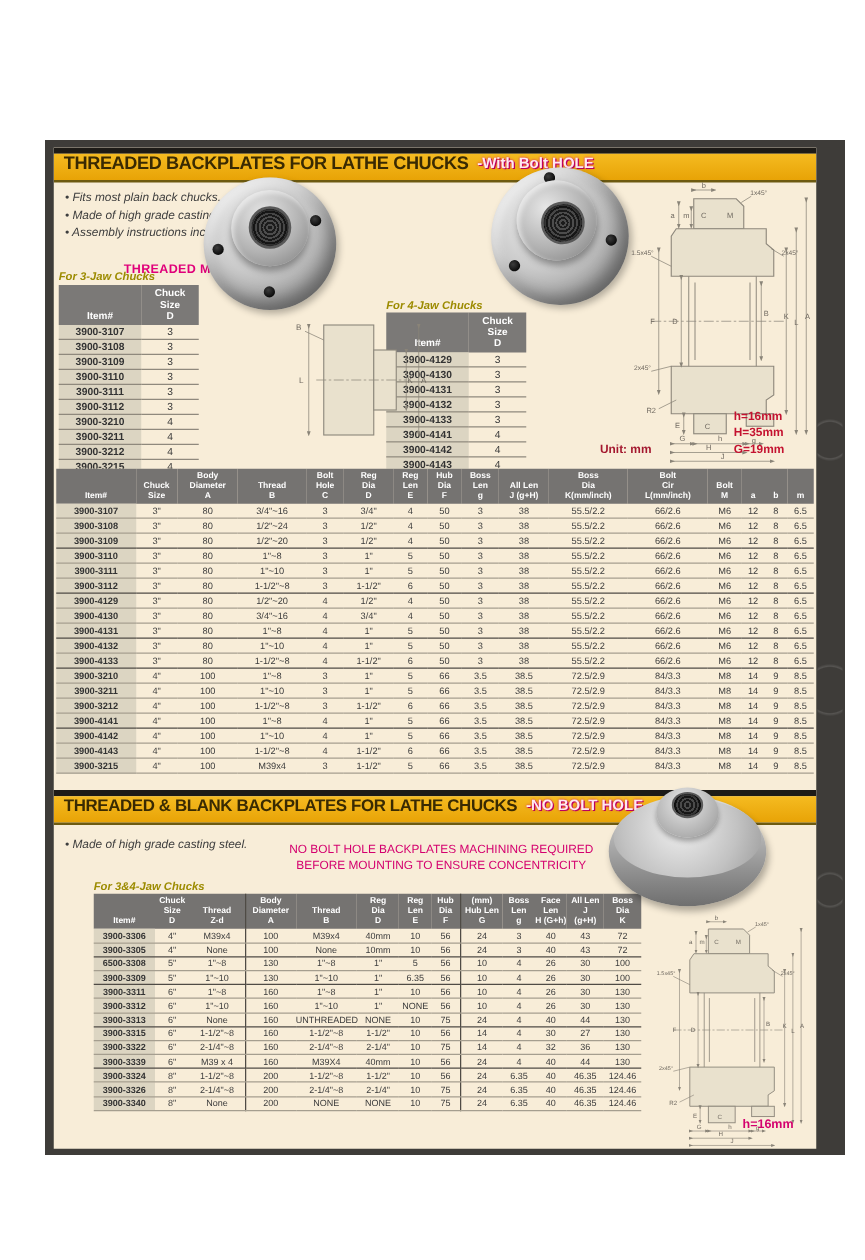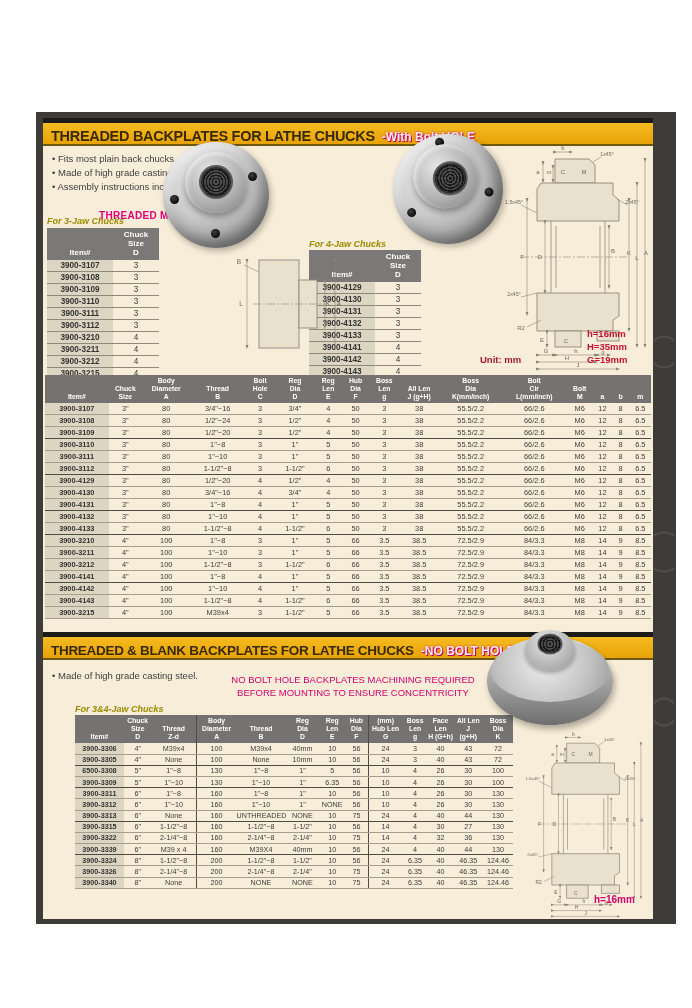--- a/index.html
+++ b/index.html
@@ -11,27 +11,27 @@
       background:
         radial-gradient(circle at 10px 60px, transparent 14px, #fff 15px, transparent 17px),
         radial-gradient(circle at 10px 260px, transparent 18px, #fff 19px, transparent 21px),
         radial-gradient(circle at 10px 420px, transparent 12px, #fff 13px, transparent 15px);}
   .content{position:absolute;left:7px;top:6px;width:610px;height:801px;background:#f8edd8;overflow:hidden;}
 
   
   .banner{position:absolute;left:0;width:610px;}
   .banner .stripe{height:5px;background:#1d1b17;}
   .banner .amber{height:21px;background:linear-gradient(#f5bb21,#e8a306);
-      border-bottom:2px solid #6d5a10;display:flex;align-items:flex-end;padding-left:8px;}
+      border-bottom:2px solid #6d5a10;display:flex;align-items:flex-start;padding-left:8px;}
   .banner .title{font-weight:bold;font-size:14.5px;color:#392a02;letter-spacing:-.3px;white-space:nowrap;}
   .banner .suffix{font-weight:bold;font-size:12px;color:#ffe9f1;margin-left:7px;white-space:nowrap;
       text-shadow:0 0 2px #d4006e,1px 1px 0 #b30059;}
 
   
-  .bullets{position:absolute;left:9px;top:34px;color:#3e3e3e;font-size:9.5px;}
+  .bullets{position:absolute;left:9px;top:34px;color:#3e3e3e;font-size:9.5px;font-style:italic;}
   .bullets div{line-height:14px;}
   .bullets div::before{content:"•  ";}
   .mount-label{position:absolute;left:56px;top:92px;color:#e0007a;font-weight:bold;font-size:10px;letter-spacing:.3px;}
   .caption{position:absolute;color:#9c8b00;font-style:italic;font-weight:bold;font-size:9px;white-space:nowrap;}
   .note2{position:absolute;left:152px;top:555px;width:316px;text-align:center;color:#d4006e;
          font-weight:normal;font-size:9.5px;line-height:13px;}
   .red-dims{position:absolute;left:544px;top:209px;color:#c41230;font-weight:bold;font-size:9.5px;line-height:13px;}
   .unit-note{position:absolute;left:437px;top:236px;color:#a3172e;font-weight:bold;font-size:9.5px;}
   .bottom-dim{position:absolute;left:551px;top:776px;color:#d4006e;font-weight:bold;font-size:10px;}
 

